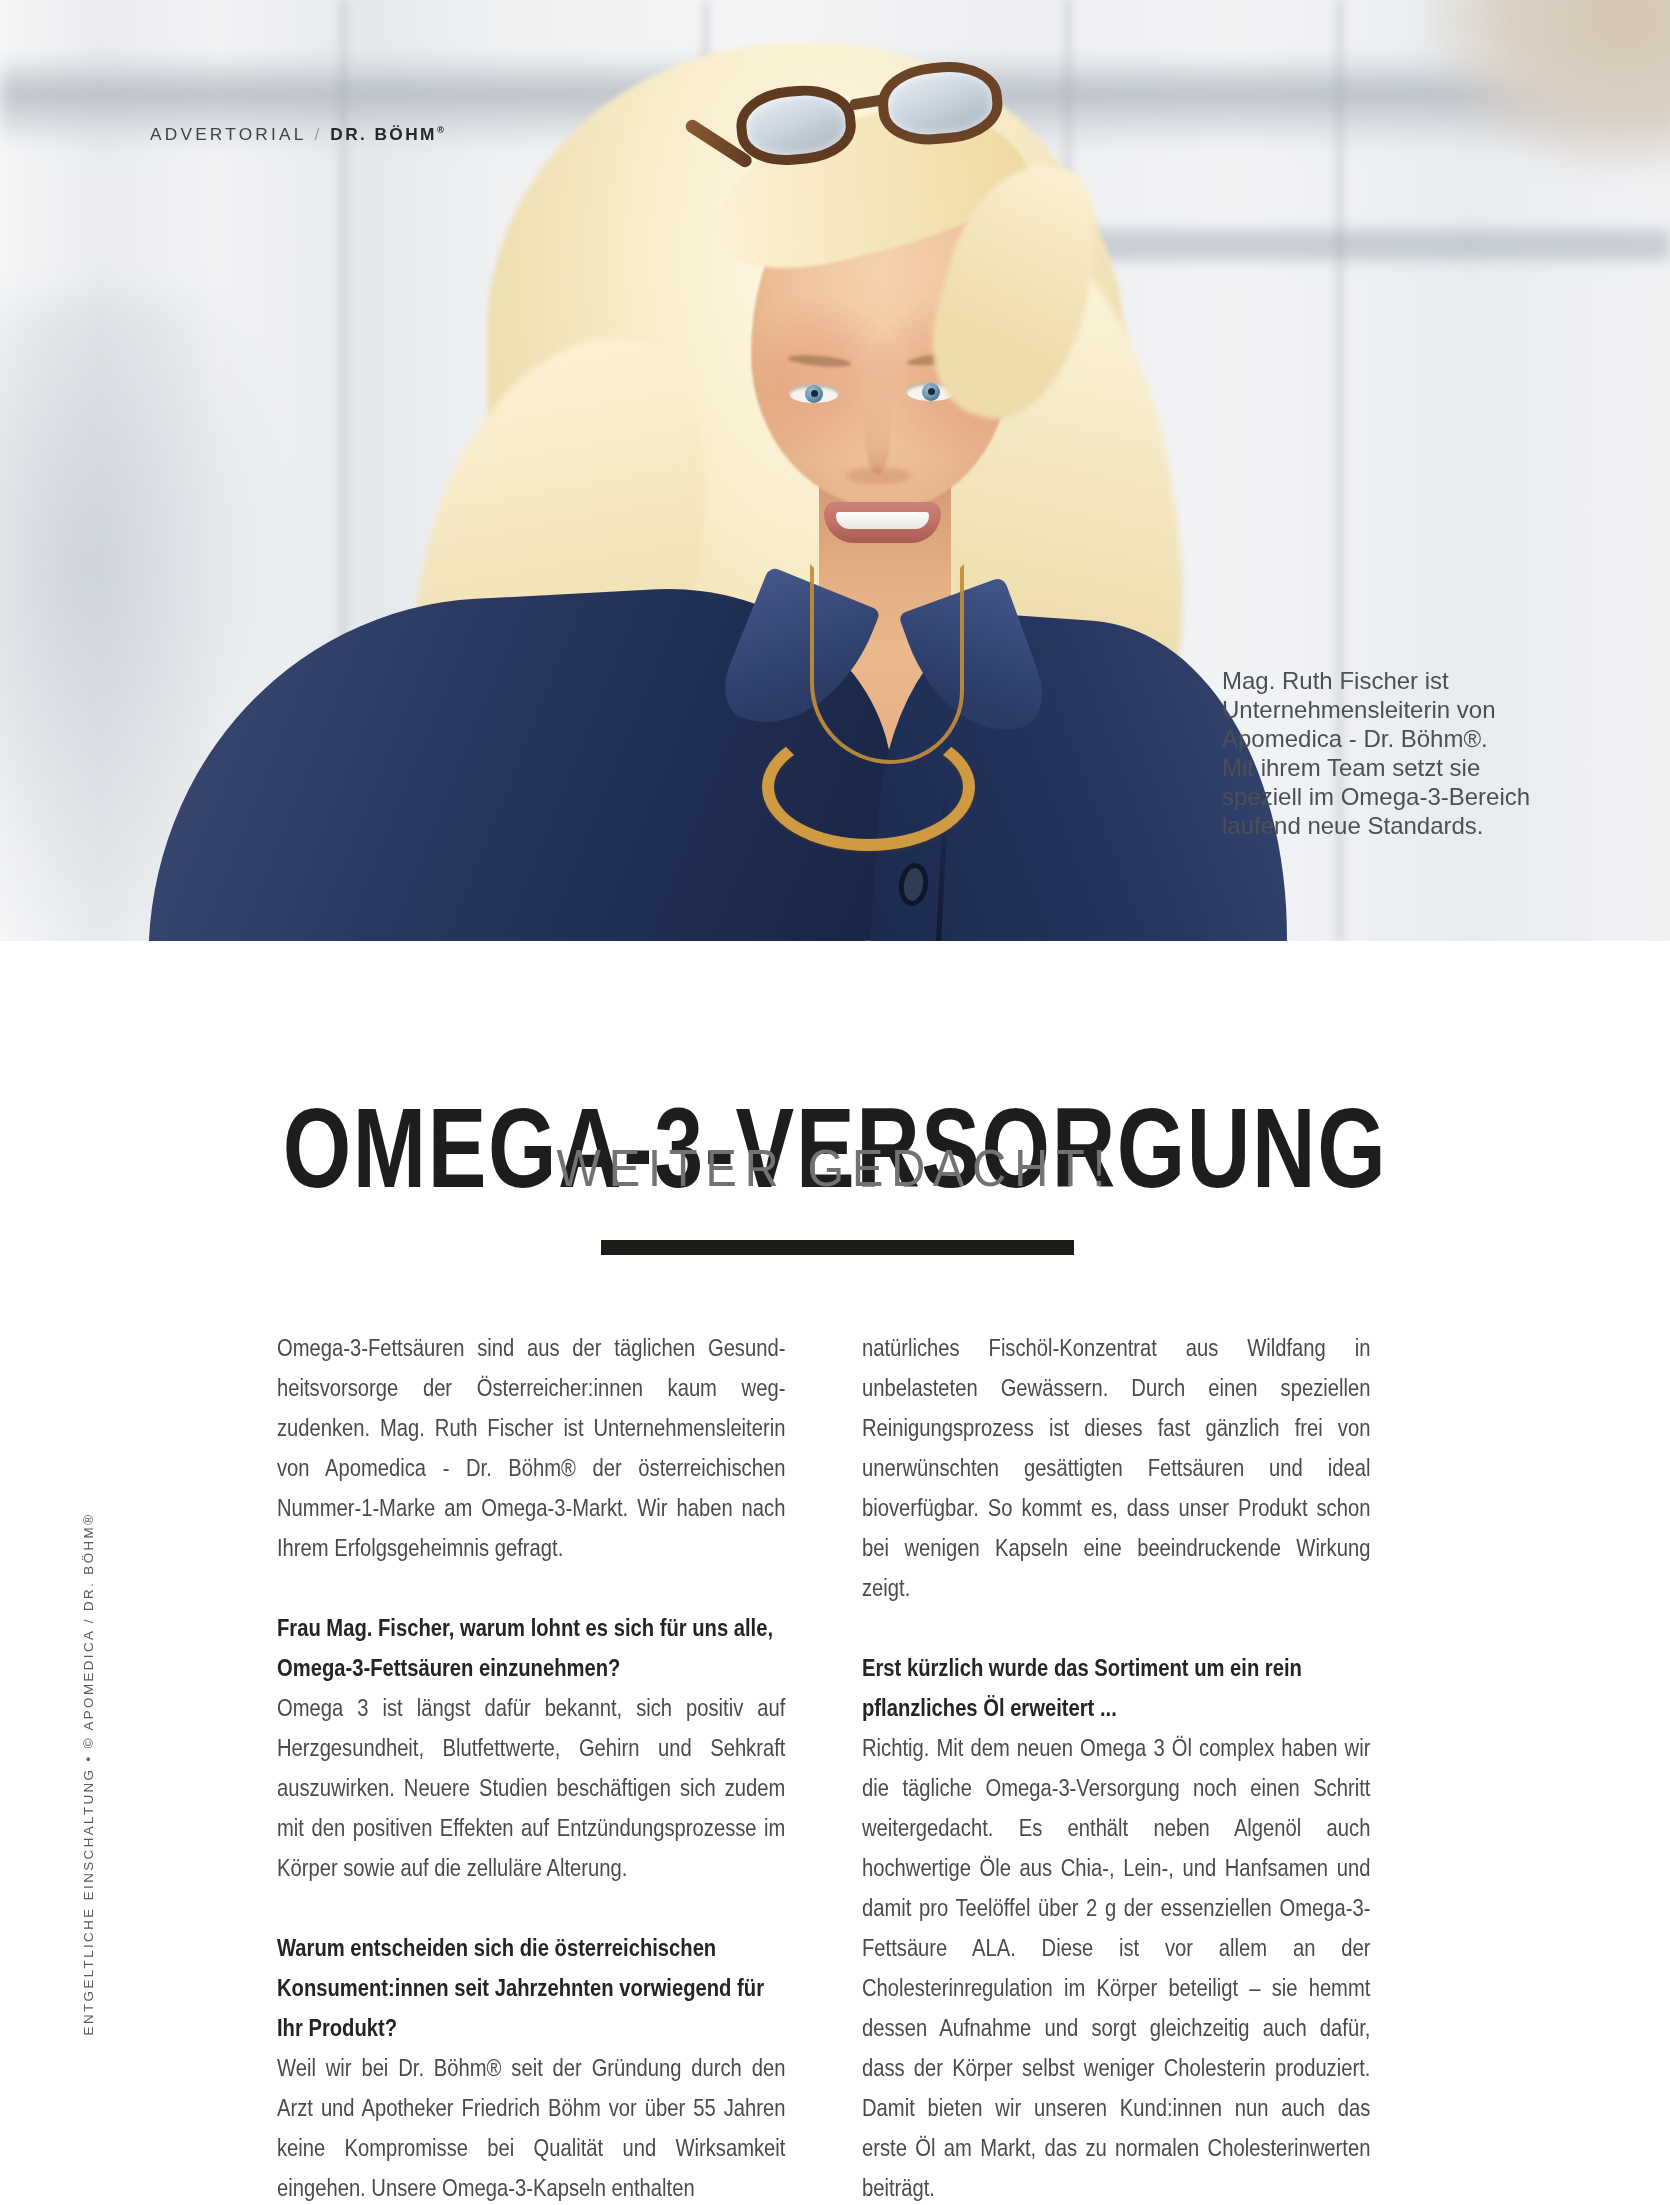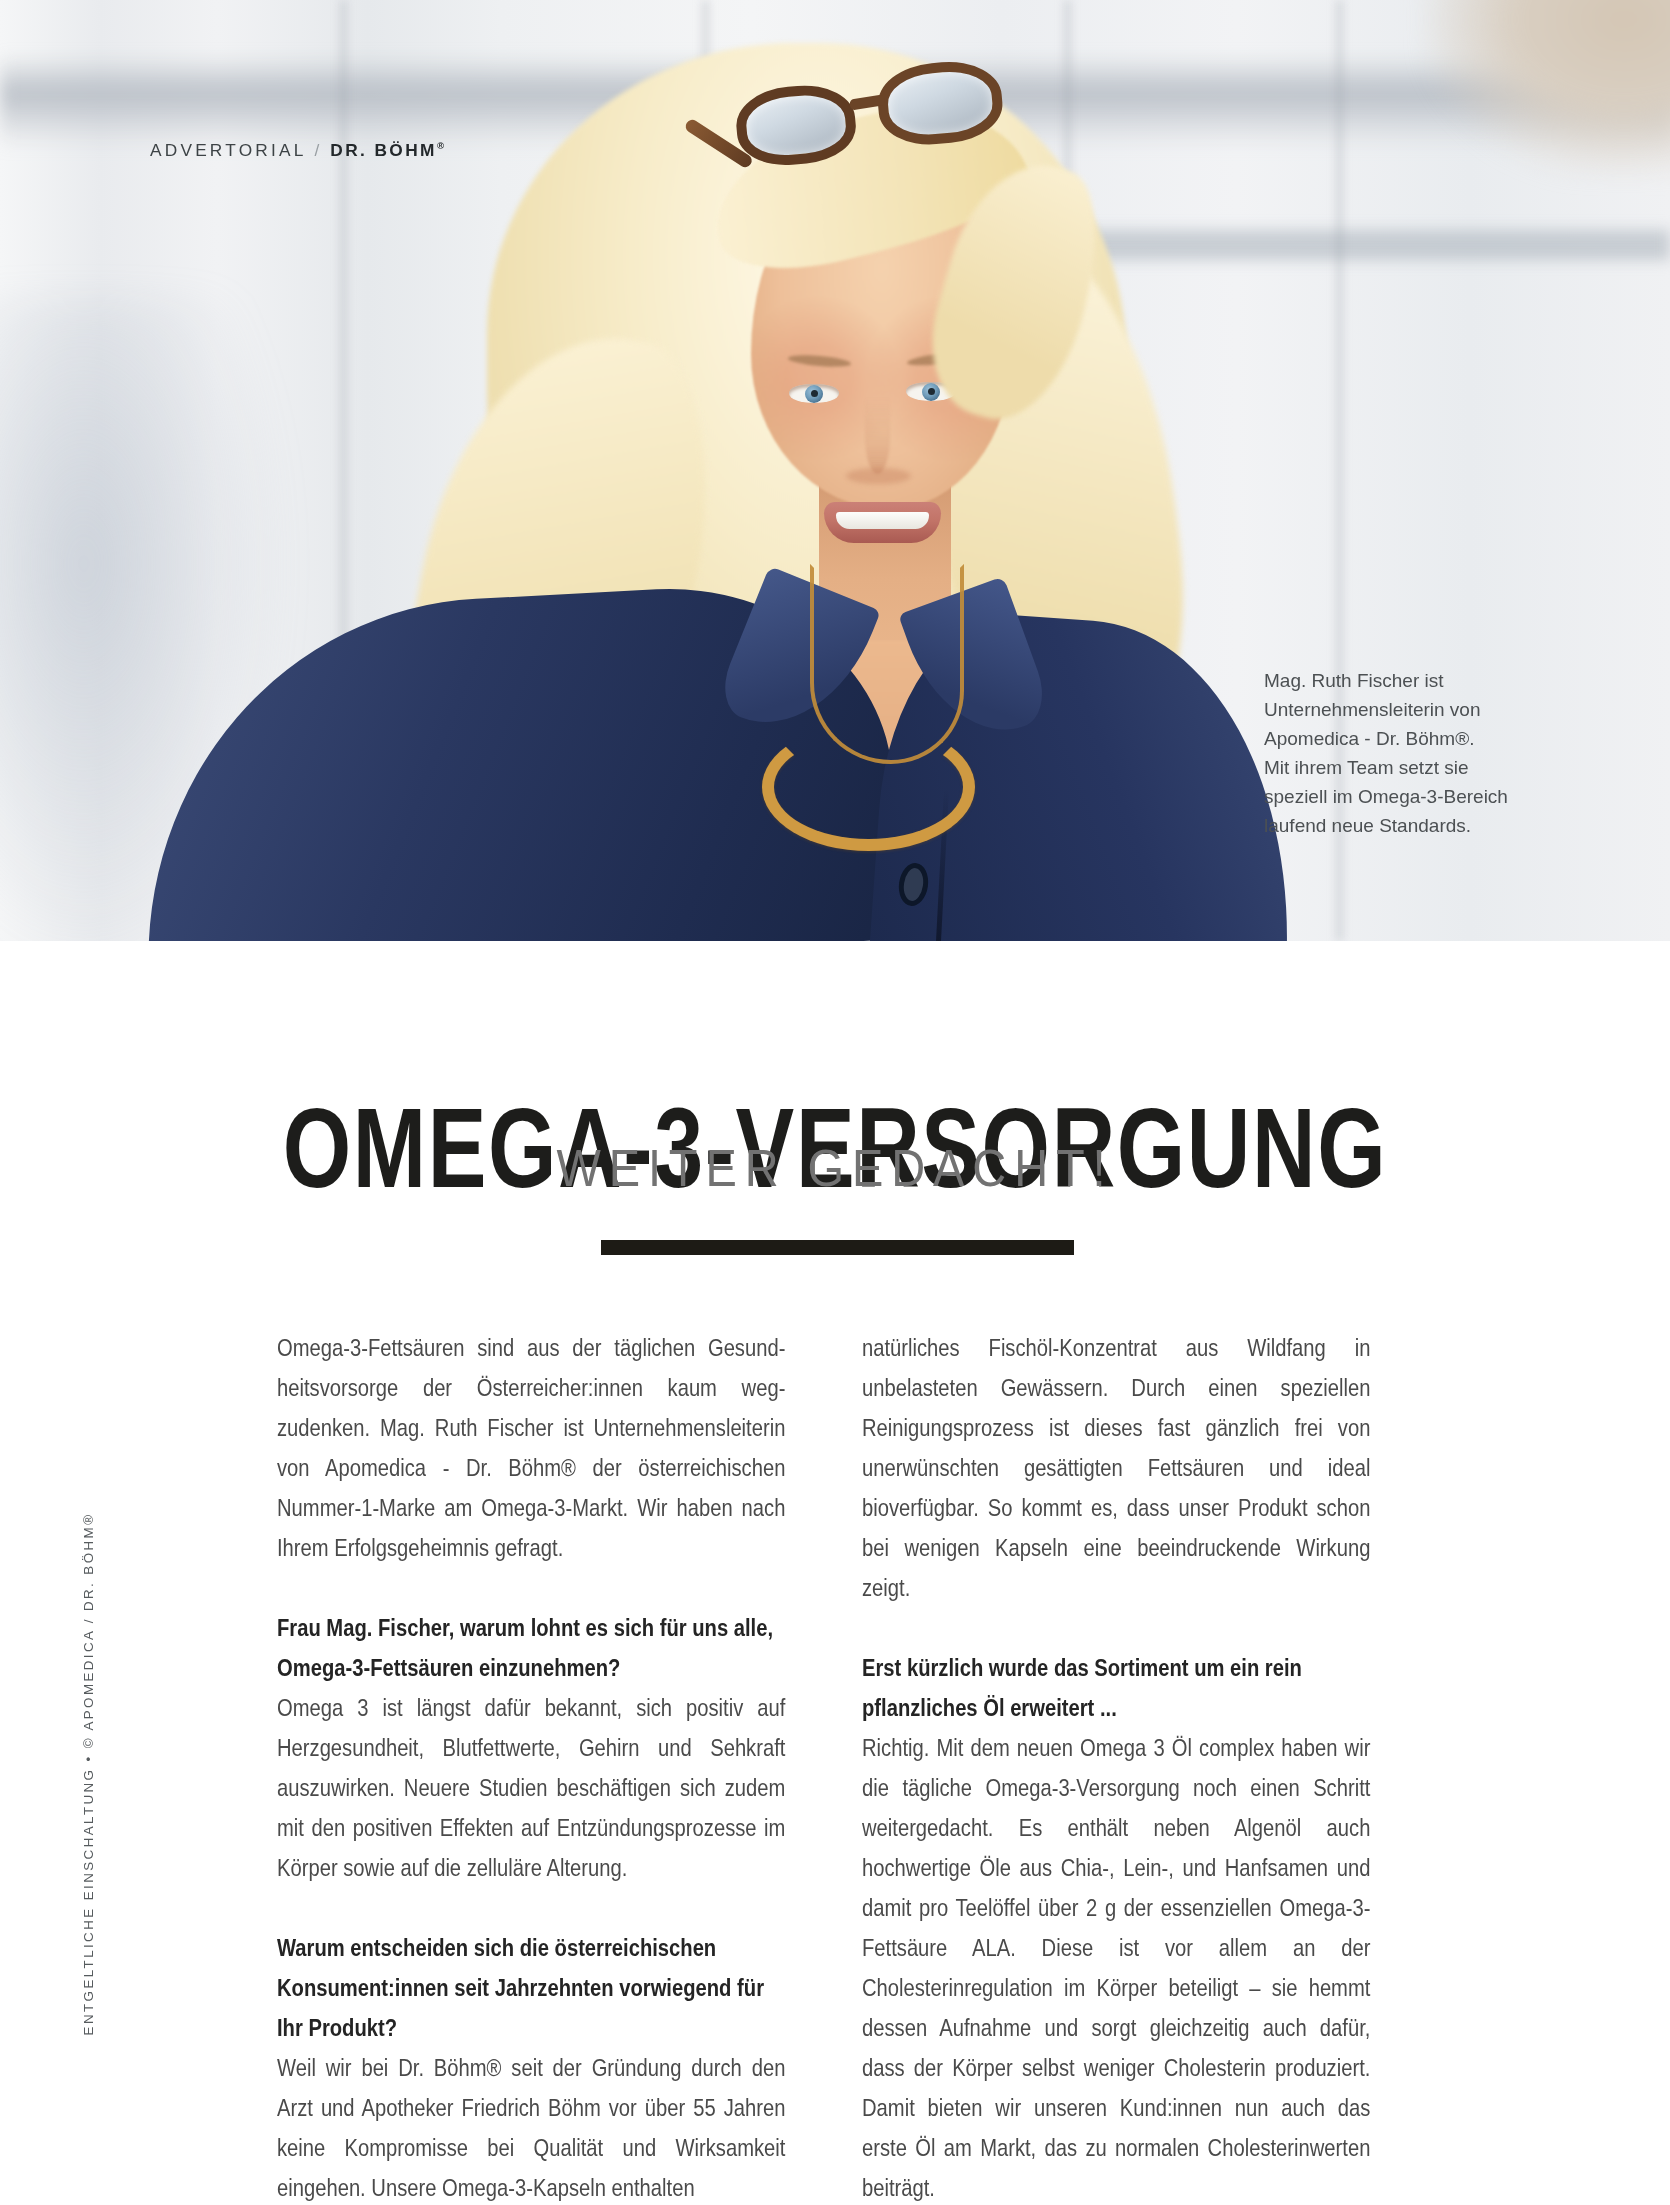--- a/index.html
+++ b/index.html
@@ -100,26 +100,26 @@
     border:4.7px solid #c28d3a;border-top-color:transparent;border-radius:0 0 75px 83px;opacity:.92;}
   .chain-chunky{position:absolute;left:762px;top:723px;width:189px;height:104px;z-index:9;
     border:12.6px solid #cf9a42;border-top-color:transparent;border-radius:50%;
     filter:drop-shadow(0 1.6px 1.6px rgba(120,80,20,.35));}
   .placket{position:absolute;left:940px;top:788px;width:4.7px;height:154px;z-index:8;
     background:linear-gradient(180deg,rgba(9,14,28,0),rgba(9,14,28,.65));transform:rotate(3deg);}
   .button{position:absolute;left:899px;top:863px;width:19px;height:33px;z-index:8;
     border:5.5px solid #0d1729;border-radius:50%;transform:rotate(8deg);background:#2f3b52;}
 
   
-  .kicker{position:absolute;left:150px;top:140px;z-index:20;font-size:17.3px;letter-spacing:3.2px;
+  .kicker{position:absolute;left:150px;top:124px;z-index:20;font-size:17.3px;letter-spacing:3.2px;
     color:#3d4346;white-space:nowrap;}
   .kicker .sep{color:#9aa0a4;font-weight:300;padding:0 7.9px;}
   .kicker .brand{font-weight:700;color:#23282b;letter-spacing:2.4px;}
   .kicker sup{font-size:9.5px;}
-  .caption{position:absolute;left:1264px;top:666px;width:315px;z-index:20;font-size:19px;
+  .caption{position:absolute;left:1222px;top:666px;width:315px;z-index:20;font-size:24px;
     line-height:29px;color:#4c5053;white-space:pre-line;}
 
   
   .h1{position:absolute;left:0;top:1033px;width:1670px;text-align:center;z-index:30;
     font-size:88px;line-height:88px;font-weight:700;letter-spacing:1.6px;color:#1d1d1b;
     transform:scaleY(1.28);transform-origin:center top;}
   .h2{position:absolute;left:0;top:1140px;width:1670px;text-align:center;z-index:30;
     font-size:47px;line-height:52px;font-weight:400;letter-spacing:7.9px;color:#727272;
     transform:scaleY(1.1);transform-origin:center top;}
   .rule{position:absolute;left:601px;top:1240px;width:473px;height:15px;background:#1d1b15;z-index:30;}

